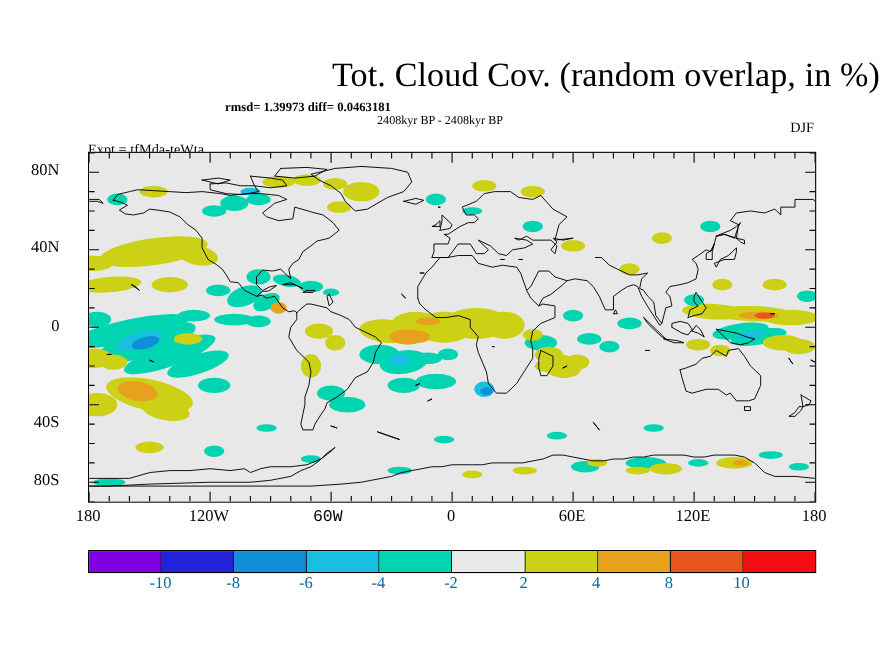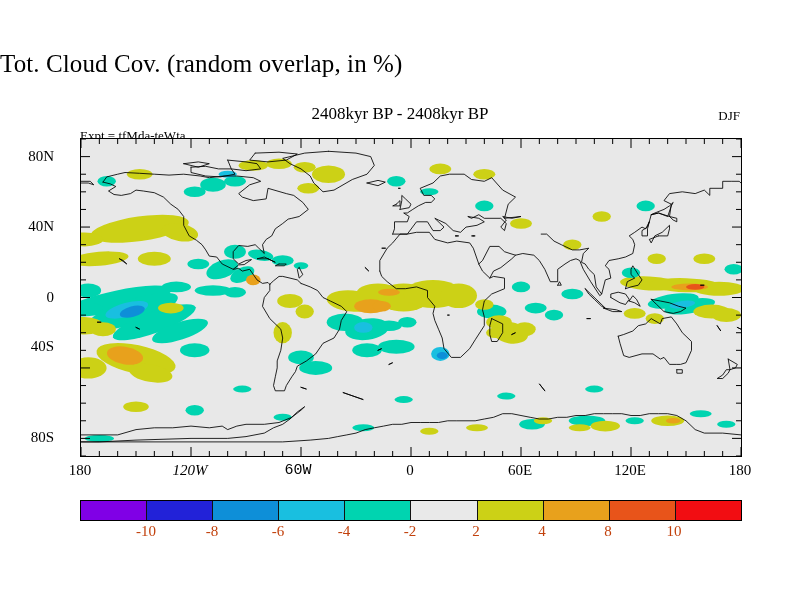--- a/index.html
+++ b/index.html
@@ -6,34 +6,34 @@
     margin: 0; padding: 0;
     width: 800px; height: 600px;
     background: #ffffff;
     font-family: "Liberation Serif", "DejaVu Serif", serif;
     overflow: hidden;
   }
   #page { position: relative; width: 800px; height: 600px; background: #ffffff; }
 
   .ttl {
     position: absolute; left: 0; top: 50px; width: 800px;
-    text-align: left; font-size: 25px; color: #000;
+    text-align: right; font-size: 31px; color: #000;
     letter-spacing: 0.1px;
   }
   .stats {
     position: absolute; left: 0; top: 92px; width: 560px;
     text-align: center; font-size: 11.5px; font-weight: bold; color: #000;
   }
   .expt {
     position: absolute; left: 80px; top: 108px;
     font-size: 13px; color: #000; margin-top: 20px;
   }
   .period {
     position: absolute; left: 0; top: 104px; width: 800px;
-    text-align: center; font-size: 17px; color: #000;
+    text-align: center; font-size: 11px; color: #000;
   }
   .season {
     position: absolute; right: 60px; top: 108px;
     font-size: 13px; font-weight: normal; color: #000;
   }
 
   
   #mapwrap {
     position: absolute; left: 80px; top: 138px;
     width: 660px; height: 317px;
@@ -53,30 +53,31 @@
   
   #cbar {
     position: absolute; left: 80px; top: 500px;
     width: 660px; height: 19px;
     border: 1.2px solid #000;
     display: flex; box-sizing: content-box;
   }
   #cbar .seg { flex: 1 1 0; height: 100%; border-right: 1px solid #111; }
   #cbar .seg:last-child { border-right: none; }
   .cblab {
-    position: absolute; top: 523px; font-size: 15px; color: #c2410c;
+    position: absolute; top: 523px; font-size: 15px; color: #0369a1;
     transform: translateX(-50%); white-space: nowrap;
   }
 </style>
 </head>
 <body>
 
 <div id="page">
 
   <div class="ttl">Tot. Cloud Cov. (random overlap, in %)</div>
+  <div class="stats">rmsd= 1.39973 diff= 0.0463181</div>
   <div class="expt">Expt = tfMda-teWta</div>
   <div class="period">2408kyr BP - 2408kyr BP</div>
   <div class="season">DJF</div>
 
   <div id="mapwrap">
     <svg id="mapsvg" viewBox="0 0 660 317" preserveAspectRatio="none">
       <rect x="0" y="0" width="660" height="317" fill="#e8e8e8"></rect>
       <g id="shading">
           <ellipse cx="58.7" cy="89.8" rx="49.5" ry="12.3" fill="#ccd116" transform="rotate(-8 58.7 89.8)"></ellipse>
           <ellipse cx="99.0" cy="93.3" rx="18.3" ry="8.8" fill="#ccd116" transform="rotate(10 99.0 93.3)"></ellipse>
@@ -372,32 +373,32 @@
           <line x1="0" y1="17.61111111111111" x2="9" y2="17.61111111111111"></line>
           <line x1="660" y1="17.61111111111111" x2="651" y2="17.61111111111111"></line>
           <line x1="0" y1="0" x2="5" y2="0"></line>
           <line x1="660" y1="0" x2="655" y2="0"></line>
         </g>
       </svg>
   </div>
 
   <div id="xlabels">
       <div class="xlab" style="left: 80px;">180</div>
-      <div class="xlab" style="left: 190px; font-style: italic;">120W</div>
+      <div class="xlab" style="left: 190px;">120W</div>
       <div class="xlab" style="left: 298px; font-family: Liberation Mono, monospace;">60W</div>
       <div class="xlab" style="left: 410px;">0</div>
       <div class="xlab" style="left: 520px;">60E</div>
       <div class="xlab" style="left: 630px;">120E</div>
       <div class="xlab" style="left: 740px;">180</div>
     </div>
   <div id="ylabels">
       <div class="ylab" style="top: 155.611px;">80N</div>
       <div class="ylab" style="top: 226.056px; margin-left: 44px;">40N</div>
       <div class="ylab" style="top: 296.5px;">0</div>
-      <div class="ylab" style="top: 346px;">40S</div>
+      <div class="ylab" style="top: 385px;">40S</div>
       <div class="ylab" style="top: 437.389px;">80S</div>
     </div>
 
   <div id="cbar">
       <div class="seg" style="background: rgb(128, 0, 230);"></div>
       <div class="seg" style="background: rgb(34, 34, 216);"></div>
       <div class="seg" style="background: rgb(14, 143, 216);"></div>
       <div class="seg" style="background: rgb(25, 191, 224);"></div>
       <div class="seg" style="background: rgb(0, 212, 176);"></div>
       <div class="seg" style="background: rgb(233, 233, 233);"></div>

